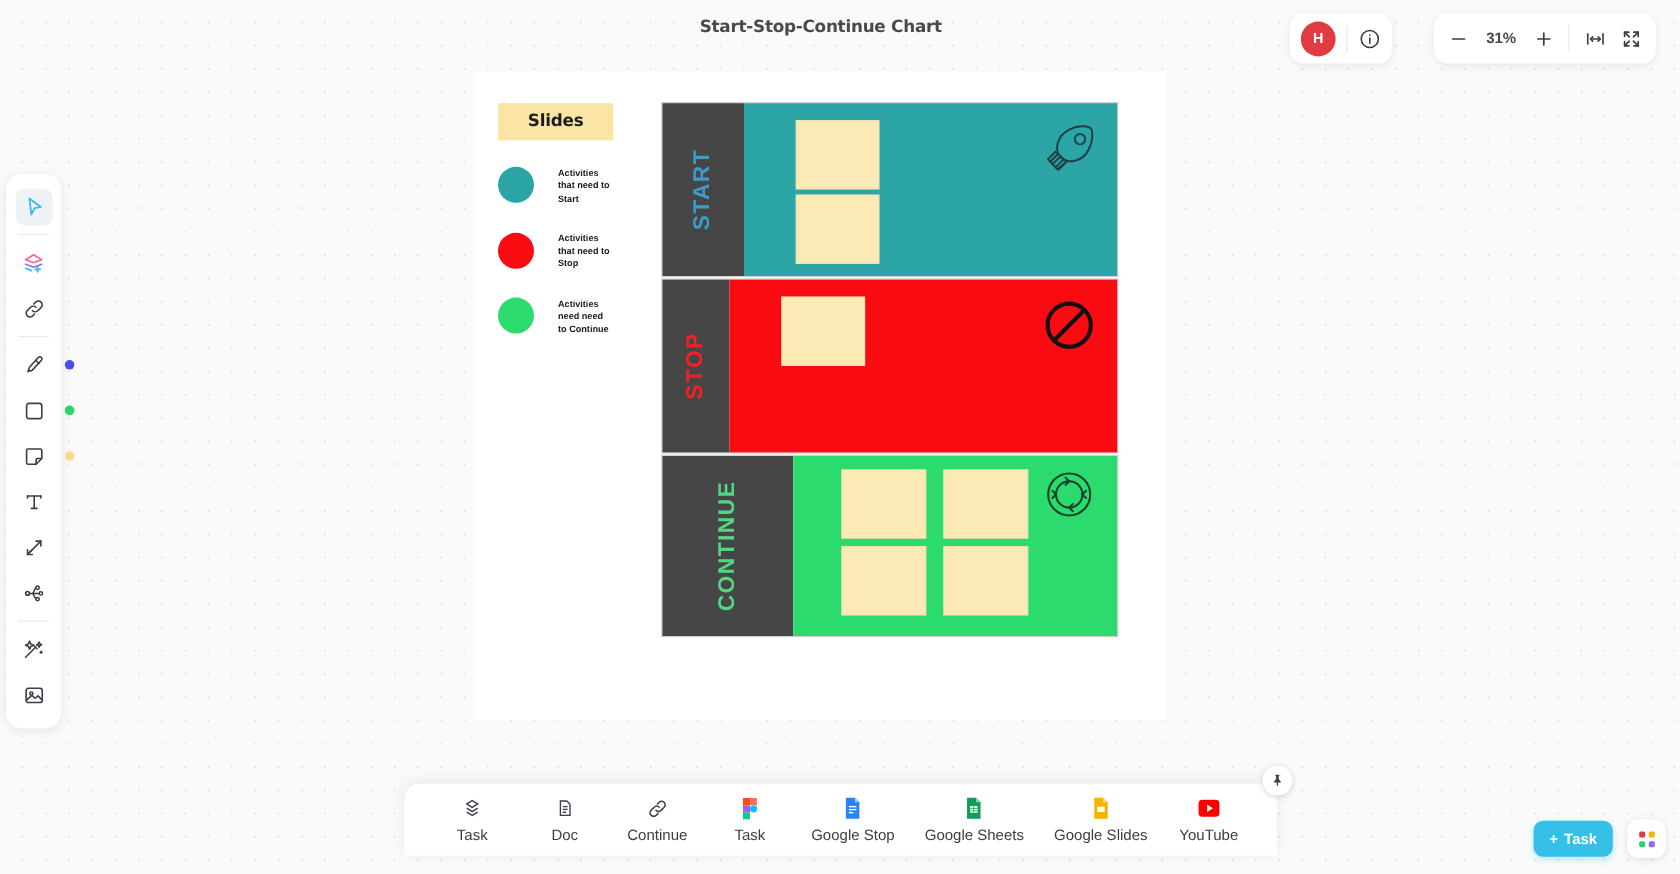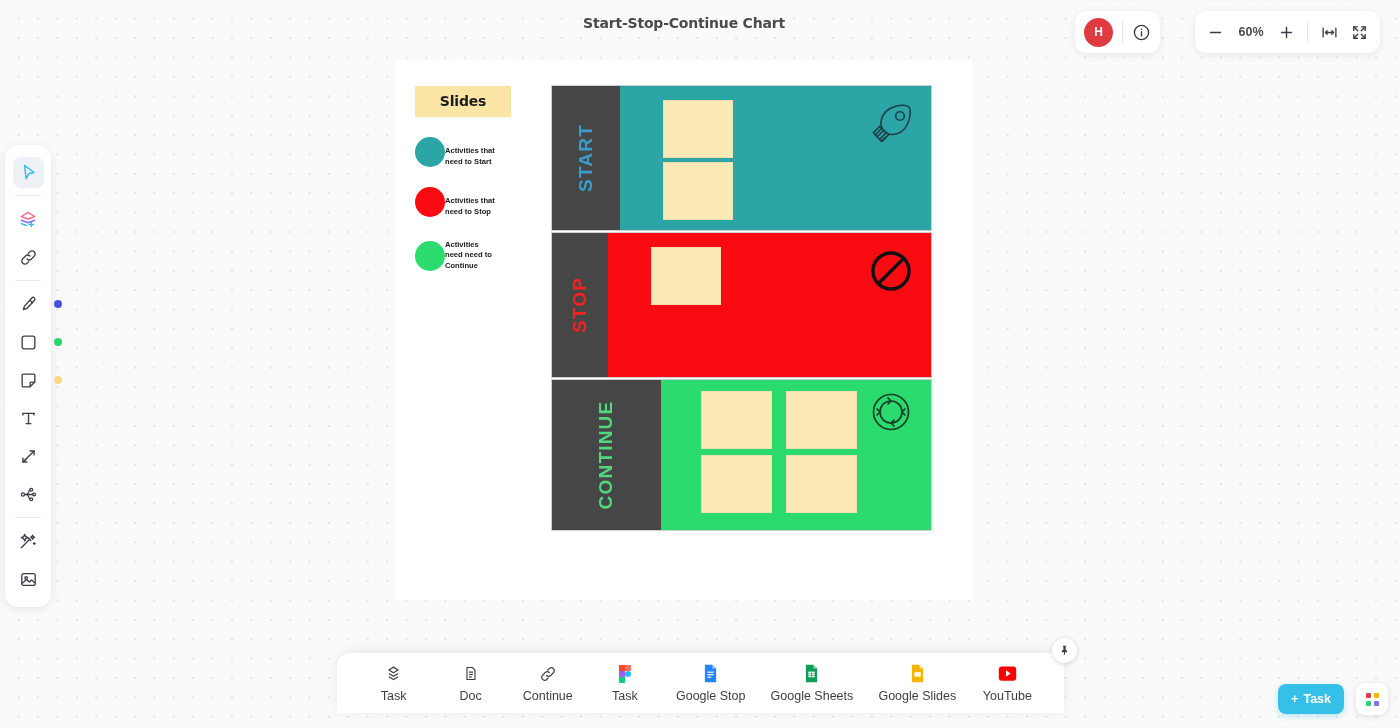--- a/index.html
+++ b/index.html
@@ -43,21 +43,21 @@
     background: #fbe5a4;
     padding: 7px 0 8px 0;
     text-align: center;
     font-size: 14px;
     font-weight: 700;
     color: #1d1d1d;
     font-family: "DejaVu Sans", sans-serif;
     letter-spacing: -0.2px;
   }
   .legend-row {
-    display: flex; align-items: flex-end; gap: 0;
+    display: flex; align-items: center; gap: 20px;
     margin-top: 20px;
   }
   .legend-dot { width: 30px; height: 30px; border-radius: 50%; flex: 0 0 30px; }
   .legend-label {
     font-size: 7.6px; font-weight: 700; line-height: 1.38;
     color: #1a1a1a; padding-top: 3px; width: 52px;
     font-family: "Liberation Sans", sans-serif;
   }
 
   
@@ -410,21 +410,21 @@
     </svg>
   </div>
 </div>
 
 <div id="zoom-group">
   <div class="zbtn">
     <svg width="17" height="17" viewBox="0 0 24 24" stroke="#3d3d4a" stroke-width="2" stroke-linecap="round">
       <path d="M5 12 h14"></path>
     </svg>
   </div>
-  <div id="zoom-level">60%</div>
+  <div id="zoom-level">31%</div>
   <div class="zbtn">
     <svg width="17" height="17" viewBox="0 0 24 24" stroke="#3d3d4a" stroke-width="2" stroke-linecap="round">
       <path d="M12 5 v14 M5 12 h14"></path>
     </svg>
   </div>
   <div class="vdiv"></div>
   <div class="zbtn">
     <svg width="19" height="17" viewBox="0 0 24 24" fill="none" stroke="#3d3d4a" stroke-width="1.9" stroke-linecap="round" stroke-linejoin="round">
       <path d="M3 6 v12 M21 6 v12"></path>
       <path d="M6.5 12 h11"></path>

